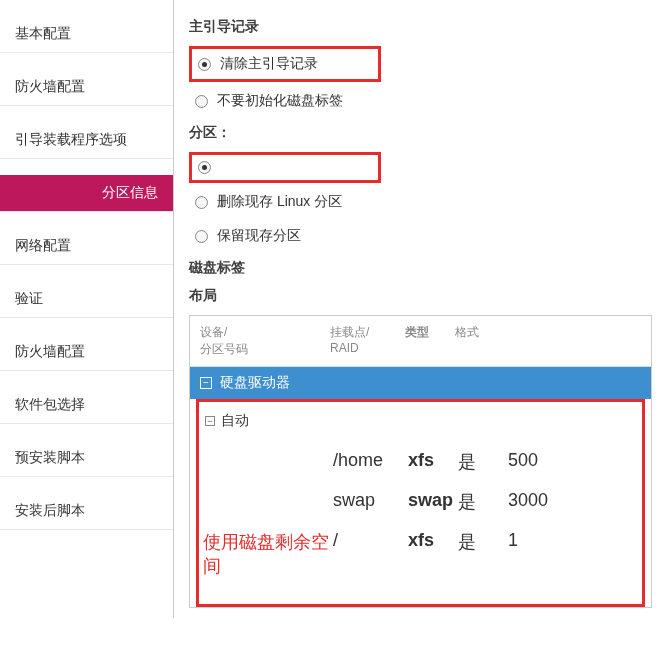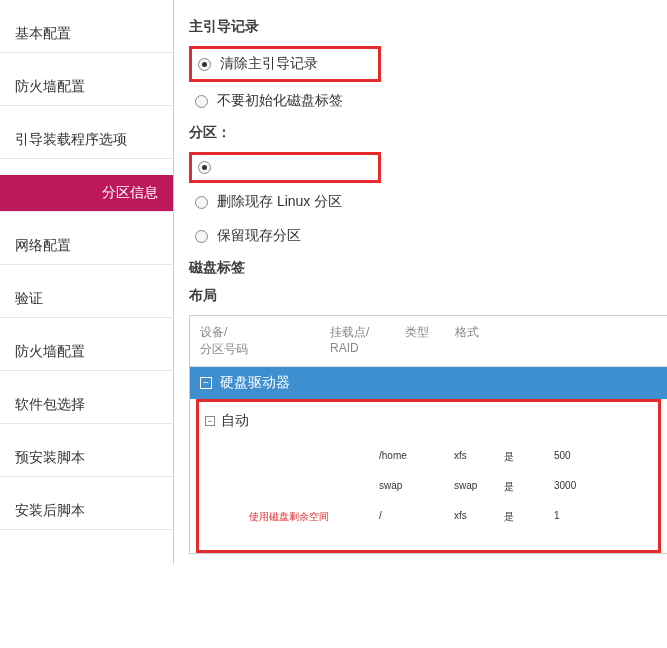--- a/index.html
+++ b/index.html
@@ -74,21 +74,21 @@
     }
     .table-header {
       display: flex;
       padding: 8px 10px;
       color: #888;
       font-size: 12px;
       border-bottom: 1px solid #ddd;
     }
     .col-device { width: 130px; }
     .col-mount { width: 75px; }
-    .col-type { width: 50px; }
+    .col-type { width: 50px; font-weight: bold; }
     .col-format { width: 50px; }
     .col-size { width: 100px; }
     .hdd-bar {
       background: #3e8fd0;
       color: #fff;
       padding: 7px 10px;
       display: flex;
       align-items: center;
     }
     .minus-box {
@@ -121,23 +121,23 @@
       align-items: center;
       justify-content: center;
       margin: 0 6px 0 2px;
       font-size: 9px;
       line-height: 1;
       color: #555;
     }
     .data-row {
       display: flex;
       padding: 8px 0;
-      font-size: 10px;
-    }
-    .data-row .col-device { padding-left: 0; margin-left: 46px; }
+      font-size: 18px;
+    }
+    .data-row .col-device { padding-left: 0; }
     .remaining { color: #e52b2b; }
   </style>
 </head>
 <body>
 
 <div class="container">
   <div class="sidebar">
     <div class="sidebar-item">基本配置</div>
     <div class="sidebar-item">防火墙配置</div>
     <div class="sidebar-item">引导装载程序选项</div>

